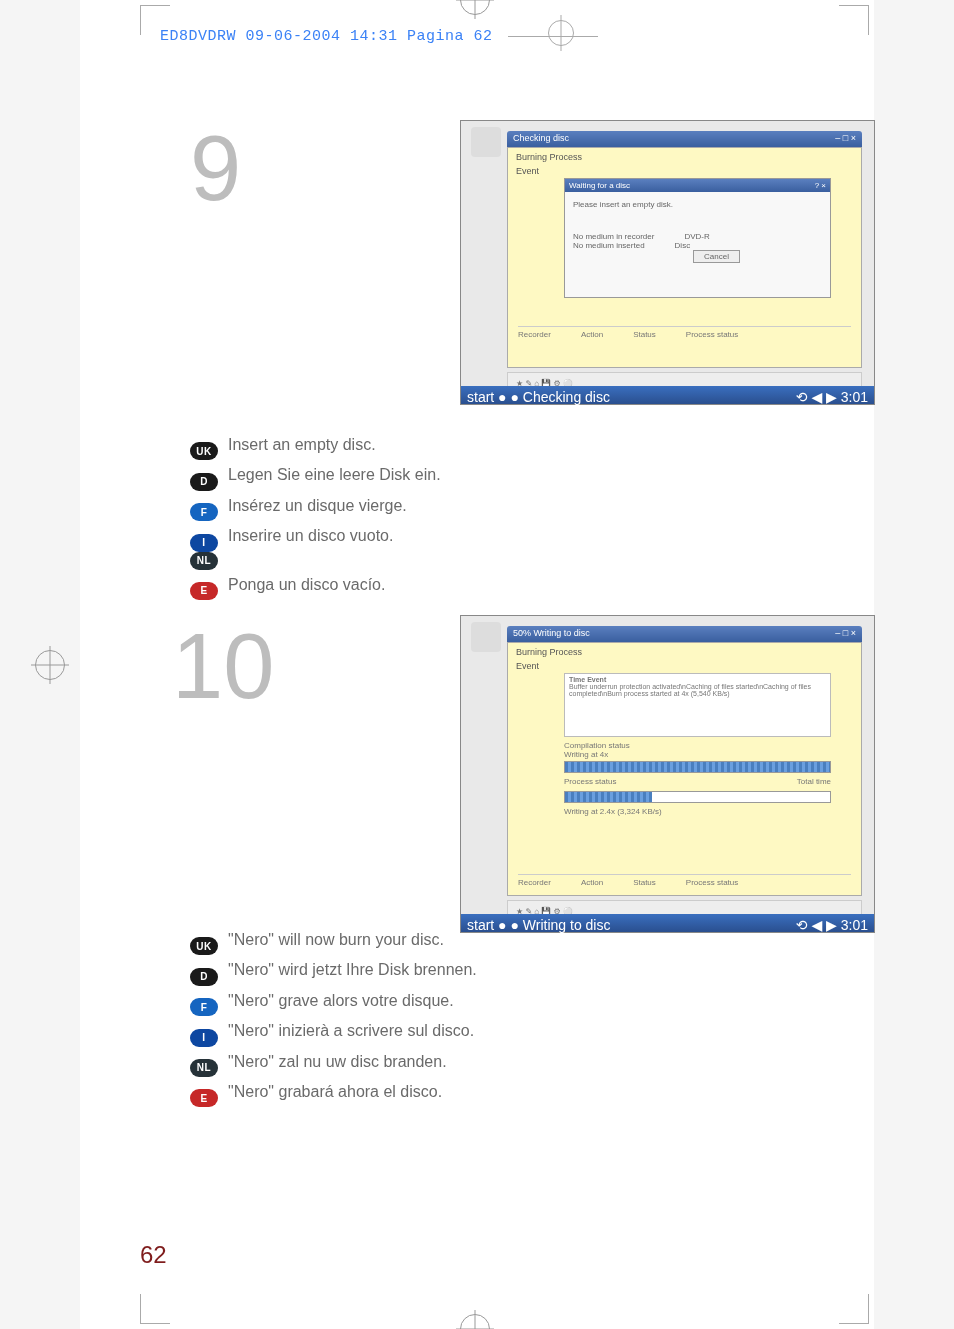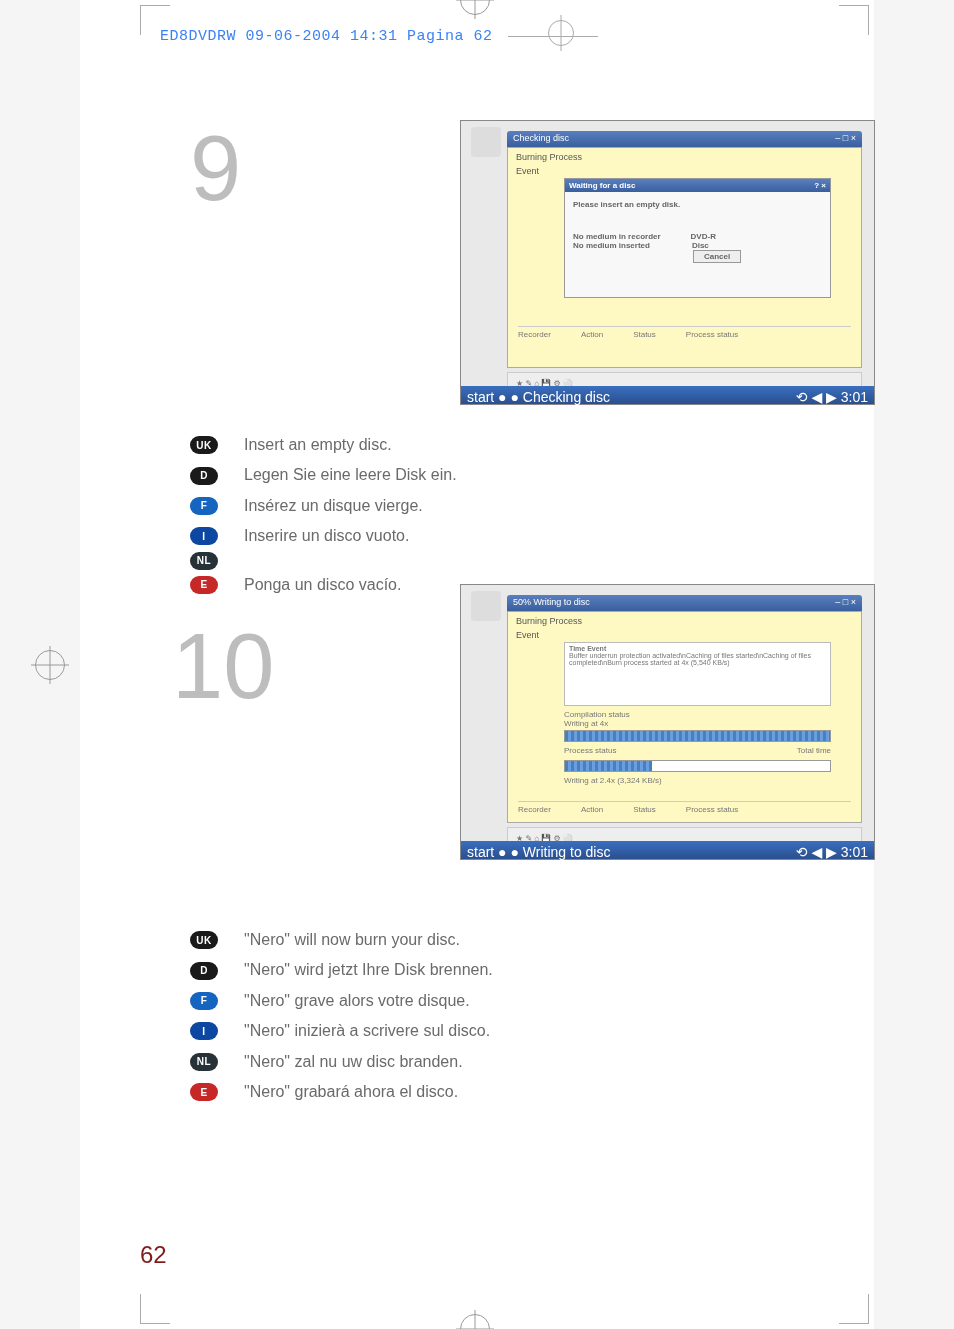--- a/index.html
+++ b/index.html
@@ -85,21 +85,21 @@
   }
   .step-9 { position: absolute; left: 110px; top: 122px; }
   .step-10 { position: absolute; left: 92px; top: 620px; }
 
   .screenshot {
     position: absolute;
     border: 1px solid #888;
     background: #e9e9e9;
   }
   .shot-1 { left: 380px; top: 120px; width: 415px; height: 285px; }
-  .shot-2 { left: 380px; top: 584px; width: 415px; height: 276px; }
+  .shot-2 { left: 380px; top: 615px; width: 415px; height: 318px; }
 
   .ss-top {
     position: absolute;
     left: 10px; top: 6px;
     width: 30px; height: 30px;
     background: #ddd;
     border-radius: 4px;
   }
   .ss-titlebar {
     position: absolute;
@@ -123,21 +123,20 @@
     font-size: 9px;
     color: #555;
     padding: 4px 8px 0;
   }
   .ss-inner-dialog {
     position: absolute;
     left: 56px; top: 30px; right: 30px;
     height: 120px;
     background: #f8f8f8;
     border: 1px solid #999;
-    font-weight: bold;
   }
   .ss-inner-dialog .dtitle {
     background: linear-gradient(#5a7fbf, #3a5f9f);
     color: #fff;
     font-size: 8px;
     padding: 2px 4px;
     display: flex;
     justify-content: space-between;
   }
   .ss-inner-dialog .dbody {
@@ -203,21 +202,21 @@
   .lang-list {
     position: absolute;
     left: 110px;
     width: 400px;
     font-size: 16px;
     color: #6a6a6a;
     line-height: 1.9;
   }
   .lang-list.first { top: 430px; }
   .lang-list.second { top: 925px; }
-  .lang-row { display: flex; align-items: center; gap: 26px; }
+  .lang-row { display: flex; align-items: flex-end; gap: 10px; }
   .badge {
     display: inline-flex;
     align-items: center;
     justify-content: center;
     min-width: 28px;
     height: 18px;
     border-radius: 9px;
     color: #fff;
     font-size: 10px;
     font-weight: 700;
@@ -271,21 +270,21 @@
         <div class="dtitle">
           <span>Waiting for a disc</span>
           <span>? ×</span>
         </div>
         <div class="dbody">
           <div>Please insert an empty disk.</div>
           <div style="margin-top:23px;display:flex;gap:30px;">
             <span>No medium in recorder</span>
             <span>DVD-R</span>
           </div>
-          <div style="display:flex;gap:42px;">
+          <div style="display:flex;gap:30px;">
             <span>No medium inserted</span>
             <span>Disc</span>
           </div>
           <span class="dbtn">Cancel</span>
         </div>
       </div>
       <div style="position:absolute;left:10px;bottom:28px;right:10px;font-size:8px;color:#777;border-top:1px solid #ccc;padding-top:3px;display:flex;gap:30px;">
         <span>Recorder</span>
         <span>Action</span>
         <span>Status</span>

